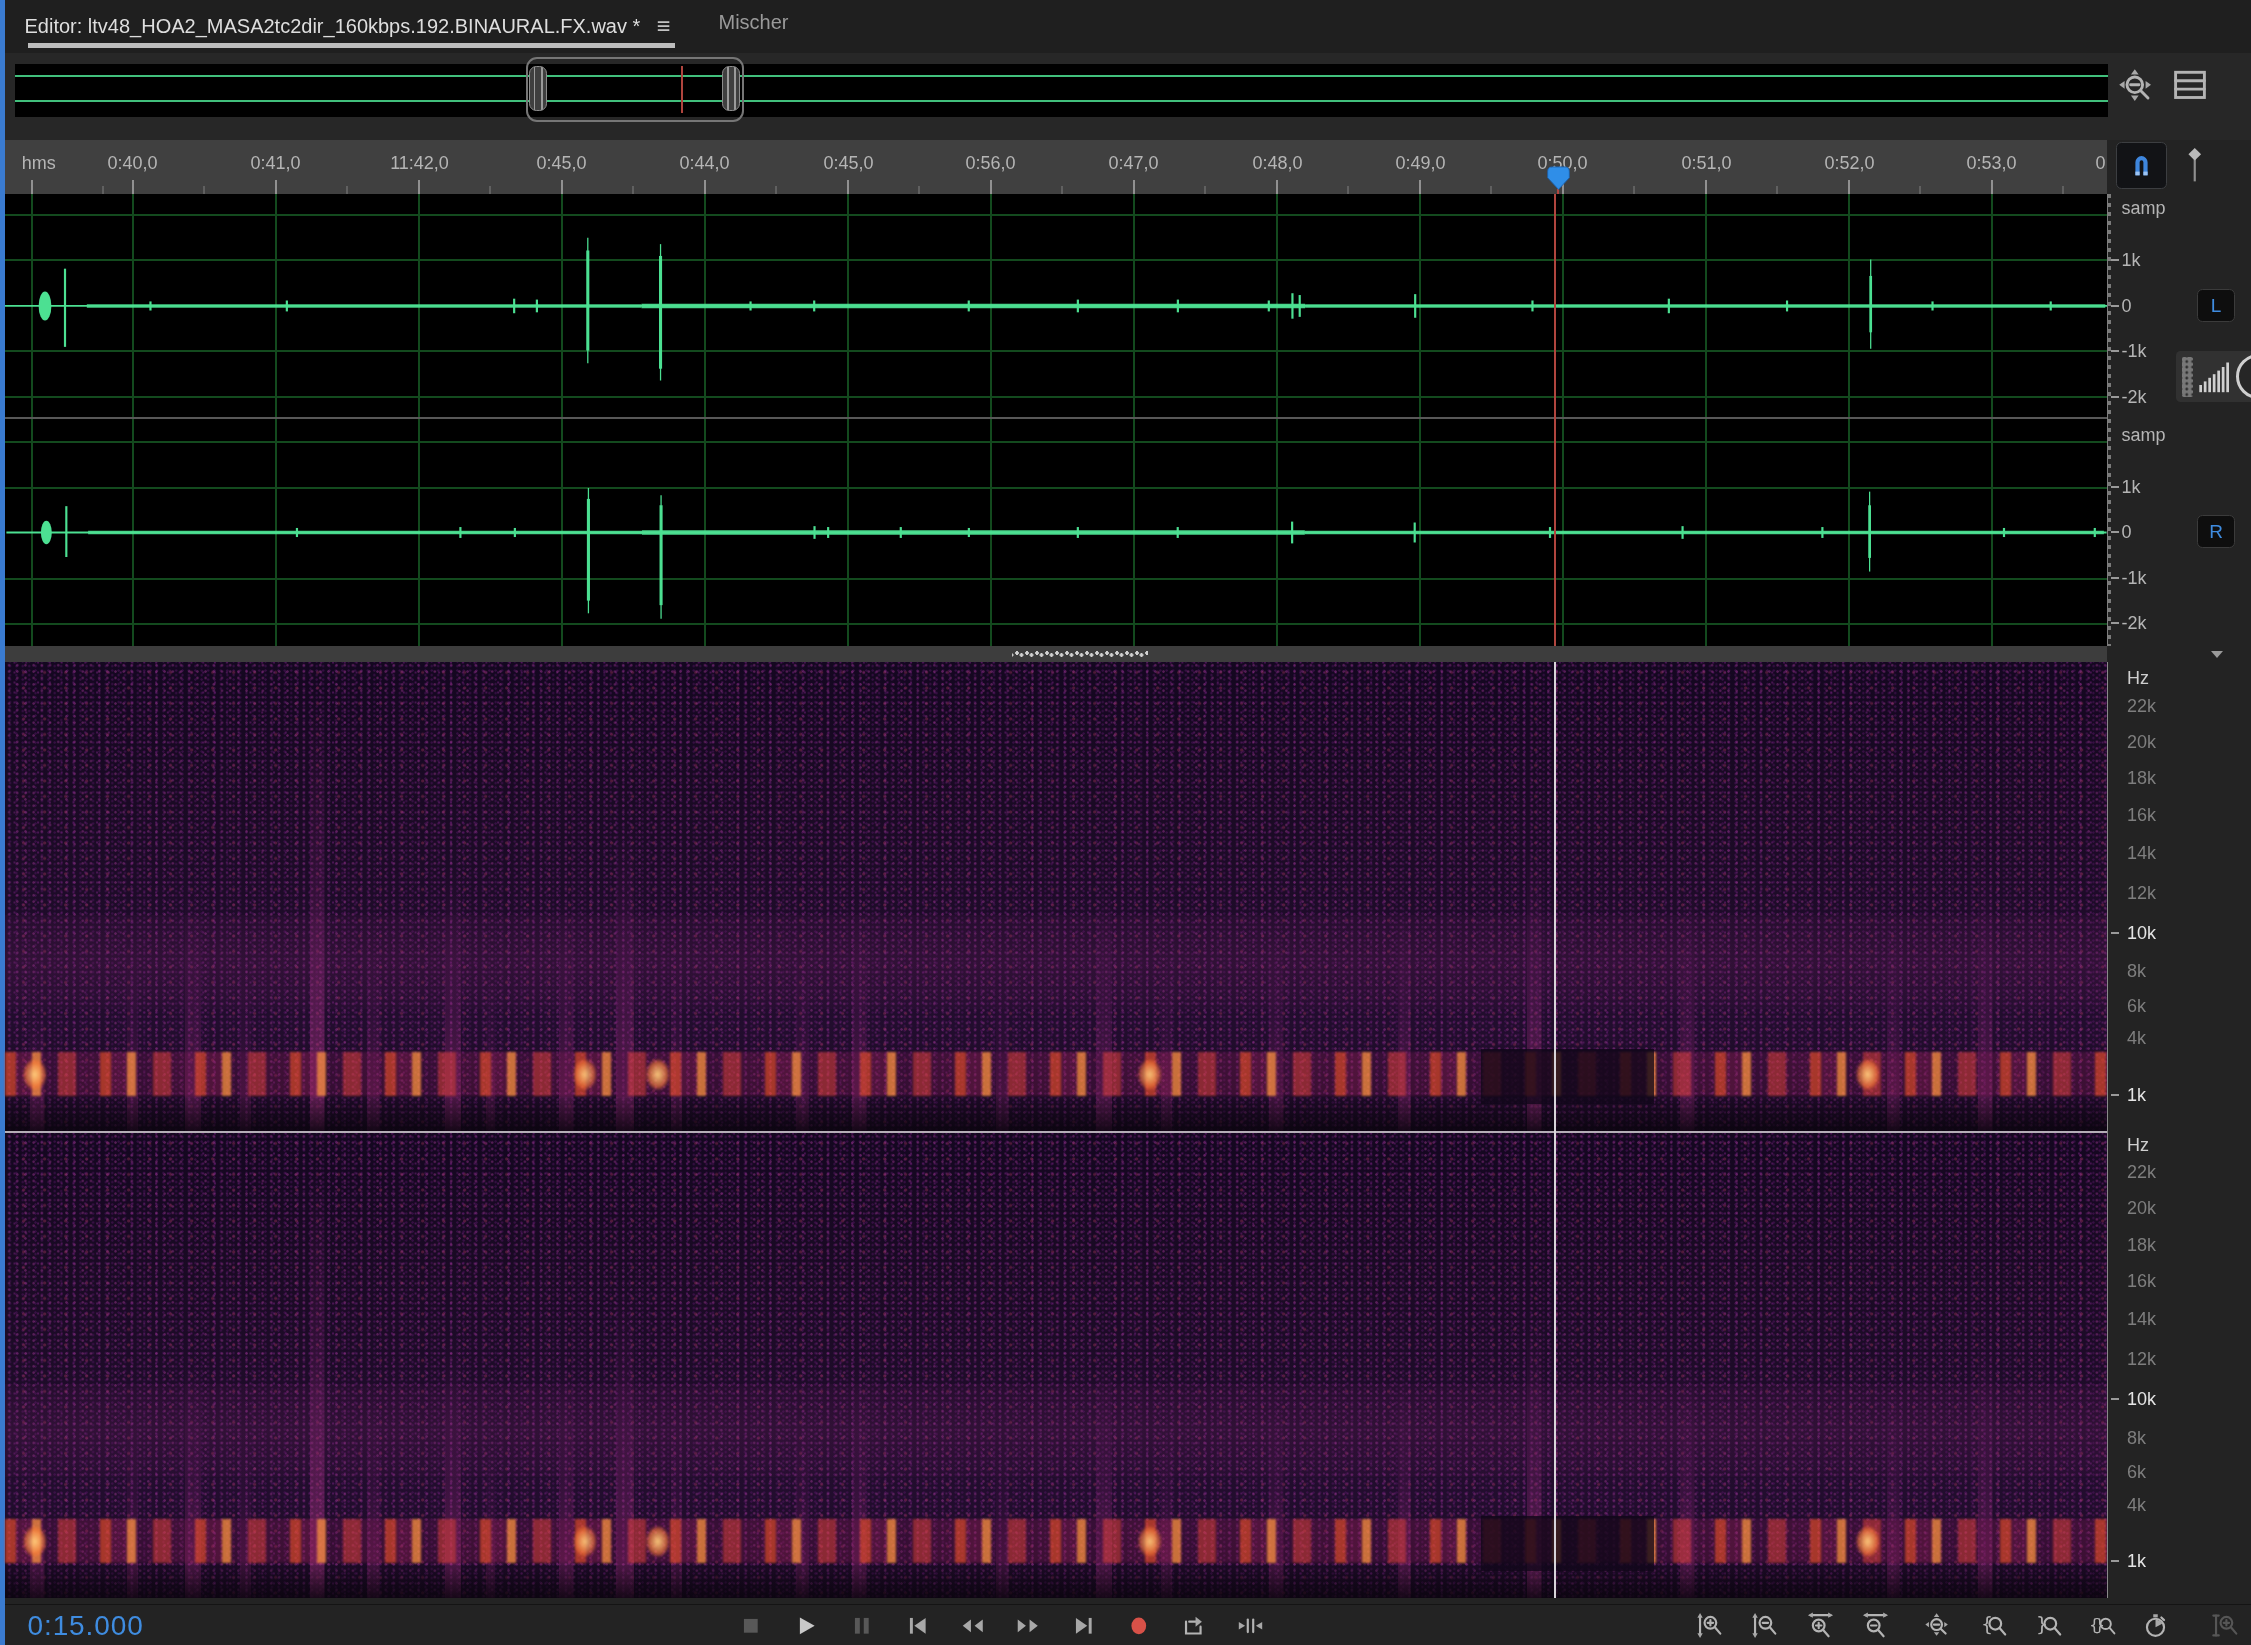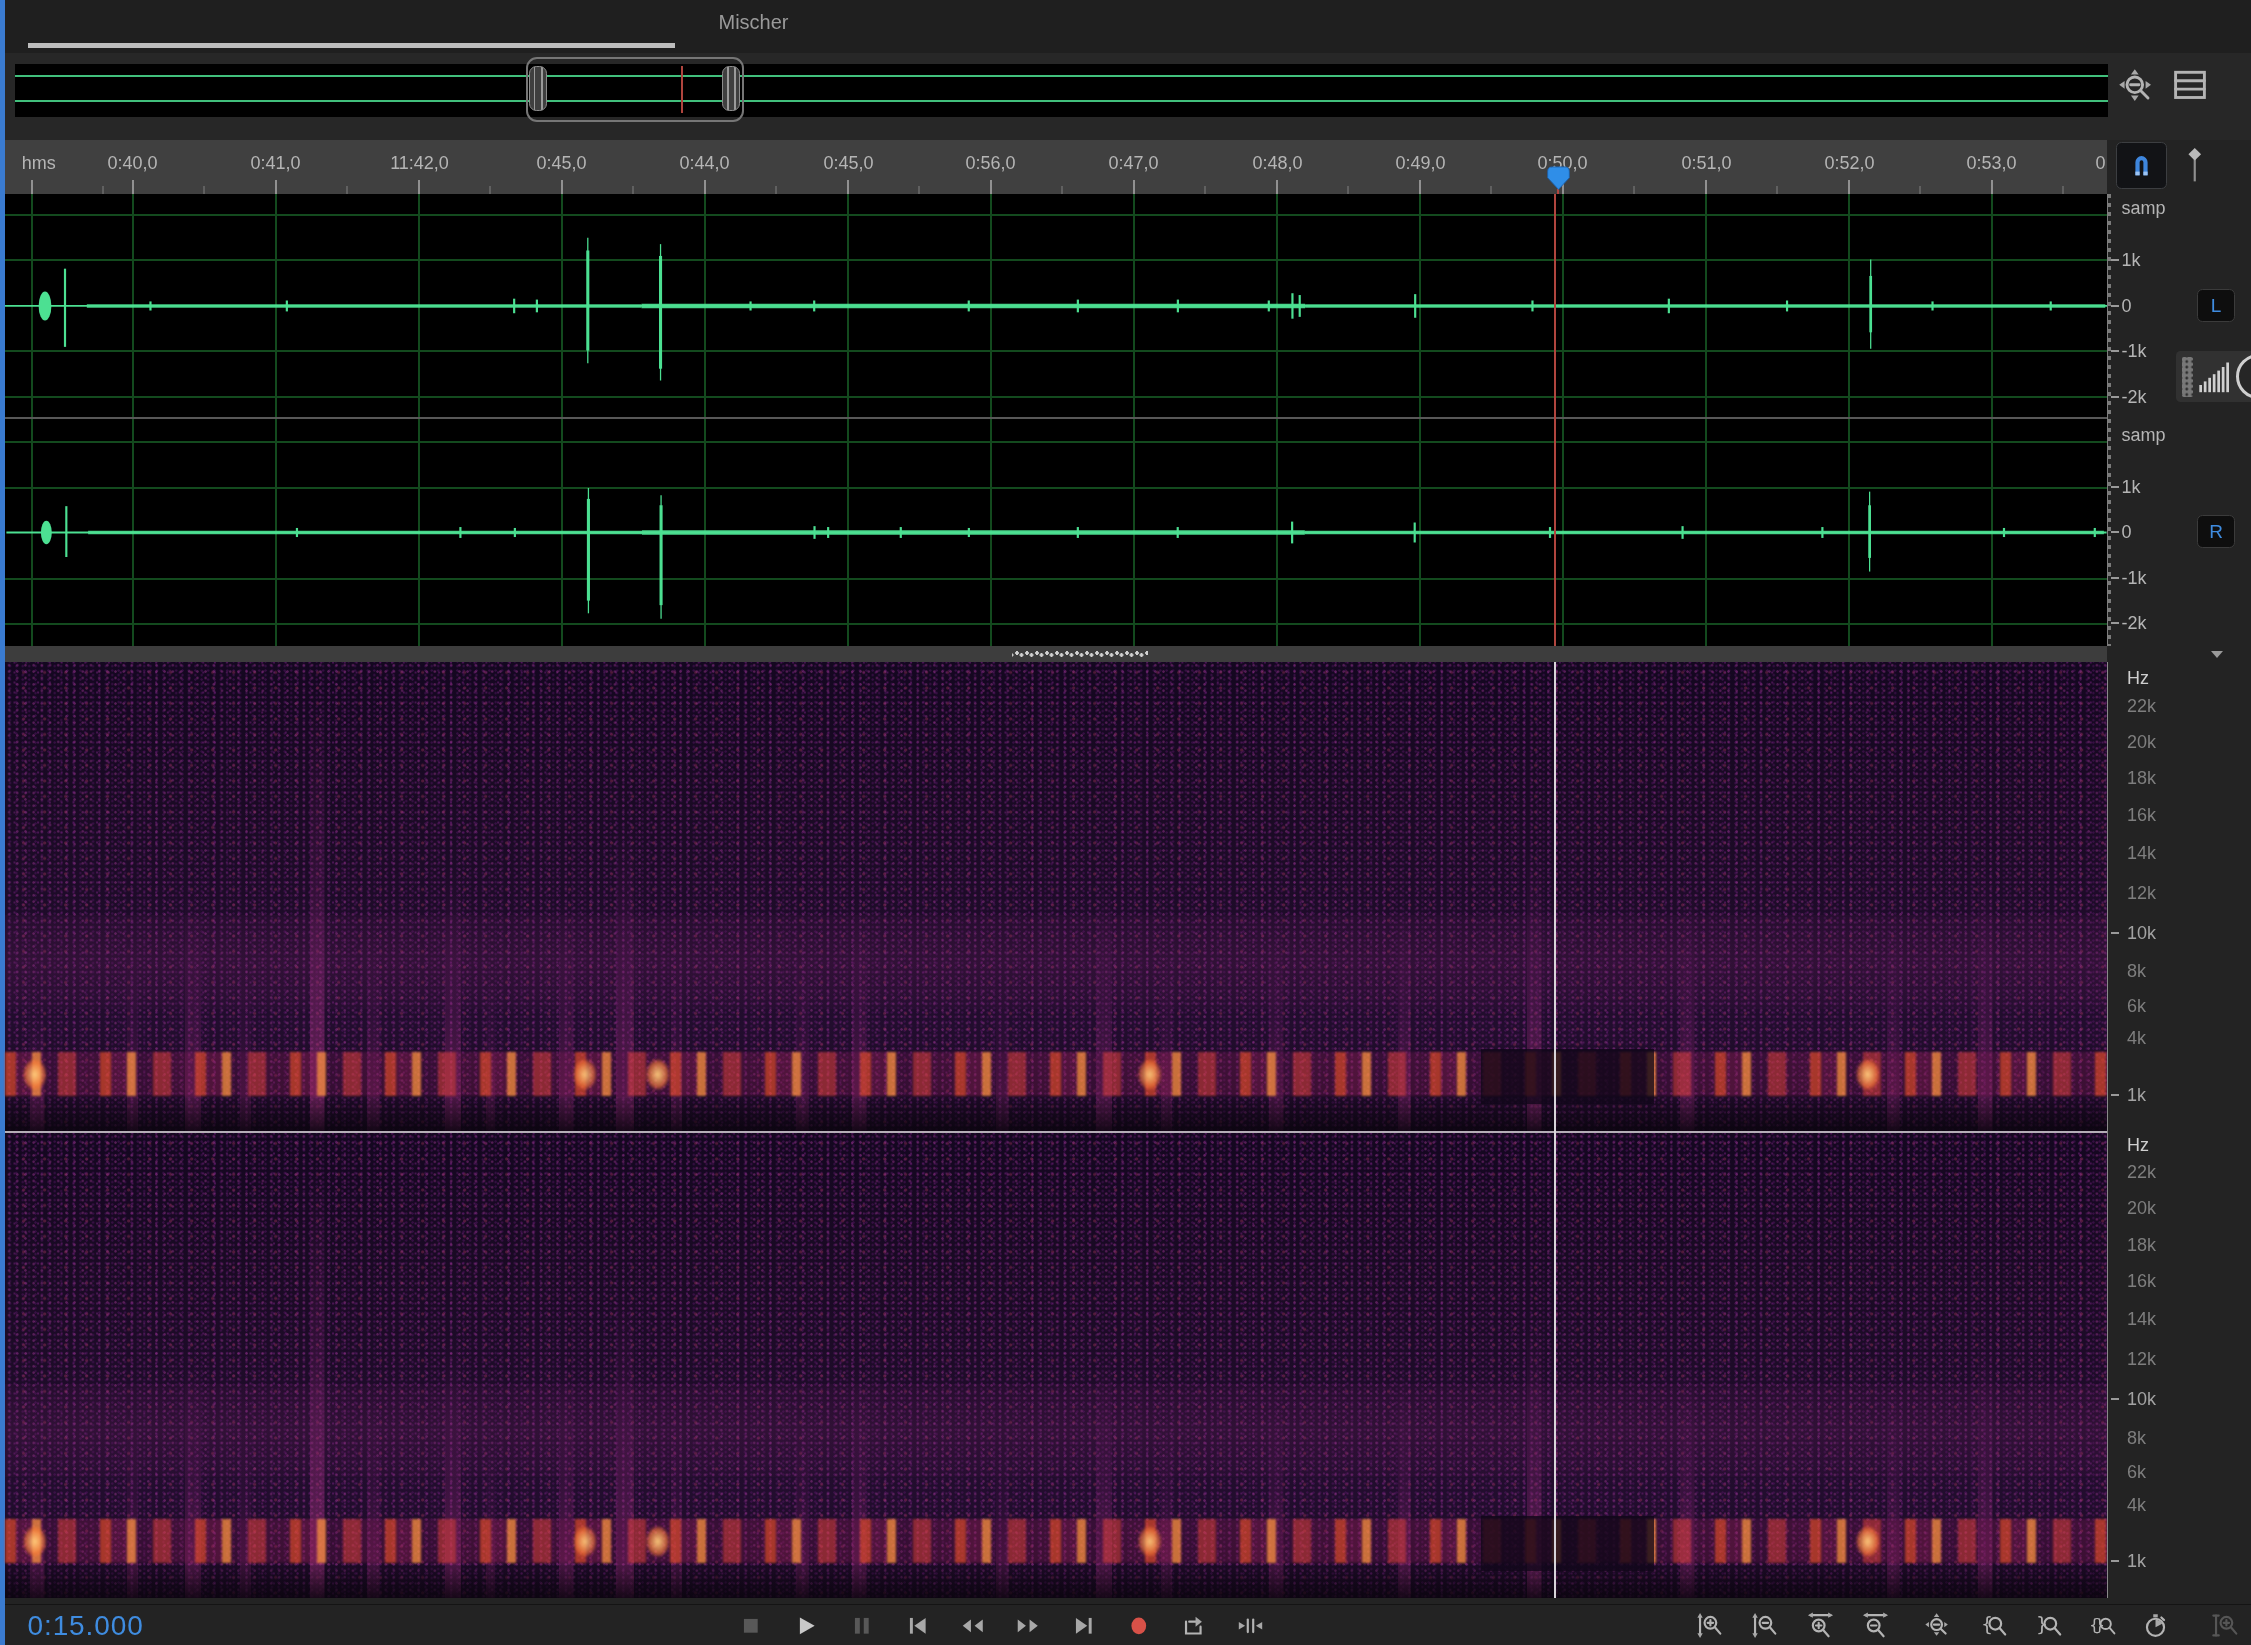--- a/index.html
+++ b/index.html
@@ -134,41 +134,45 @@
       repeating-linear-gradient(90deg,rgba(225,75,45,.7) 0 11px,rgba(150,35,88,.42) 11px 27px,rgba(244,138,64,.8) 27px 36px,rgba(96,22,74,.38) 36px 53px,rgba(214,62,62,.6) 53px 71px,rgba(130,28,86,.32) 71px 95px);
     background-size:23.6px 31px,23.6px 31px,23.6px 31px,23.6px 31px,23.6px 31px,100% 100%;
     background-position:18px 7.3px,568px 7.3px,641px 7.3px,1133px 7.3px,1851px 7.3px,0 0;}
   .band-gap{bottom:27px;height:55px;background:rgba(16,6,24,.78);}
   .spec-bottom{left:0;bottom:0;width:100%;height:33px;
     background:linear-gradient(180deg,rgba(30,10,40,.15),rgba(10,4,14,.85));}
   #spec-playhead{left:1554px;top:662px;width:1.8px;height:936px;background:var(--playhead-white);}
   #specscale{left:2107px;top:662px;width:144px;height:936px;background:#232323;}
   #specscale .solidedge{left:0;top:0;width:0.9px;height:936px;background:#8a8a8a;}
   .flabel{left:20px;font-size:18px;color:#7e7e7e;transform:translateY(-50%);}
-  .flabel.bright{color:#a3a3a3;text-align:right;}
+  .flabel.bright{color:#e5e5e5;text-align:right;}
   .funit{left:20px;font-size:18px;color:#cfcfcf;transform:translateY(-50%);}
 
   
   #bottombar{left:4.5px;top:1604px;width:2247px;height:42px;background:#232323;border-top:1.8px solid #141414;box-sizing:content-box;}
   #time-display{left:23px;top:4.5px;font-size:28px;color:var(--time-blue);letter-spacing:0.9px;}
   .tbtn{top:7.3px;width:27px;height:27px;display:flex;align-items:center;justify-content:center;background:none;border:none;padding:0;cursor:pointer;}
   .icon-stroke{stroke:#b4b4b4;fill:none;stroke-width:2.4;stroke-linecap:round;}
   .icon-dim{stroke:#565656;}
   .fill-lt{fill:#c8c8c8;}
   .fill-md{fill:#a8a8a8;}
   .fill-dk{fill:#585858;}
   text.brace{font-family:"DejaVu Sans",sans-serif;font-size:21px;fill:#b4b4b4;}
 </style>
 </head>
 <body>
 
 <div id="root">
   <div class="abs" id="accent"></div>
 
   <div class="abs" id="tabbar">
+    <div class="abs" id="editor-tab">
+      <span class="ttl">Editor: ltv48_HOA2_MASA2tc2dir_160kbps.192.BINAURAL.FX.wav *</span>
+      <span class="menu">≡</span>
+    </div>
     <div class="abs" id="tab-underline"></div>
     <div class="abs" id="mischer-tab">
       <span>Mischer</span>
     </div>
   </div>
 
   <div class="abs" id="navsec">
     <div class="abs" id="nav-lane">
       <div class="abs nav-green" style="top:11px"></div>
       <div class="abs nav-green" style="top:36px"></div>

